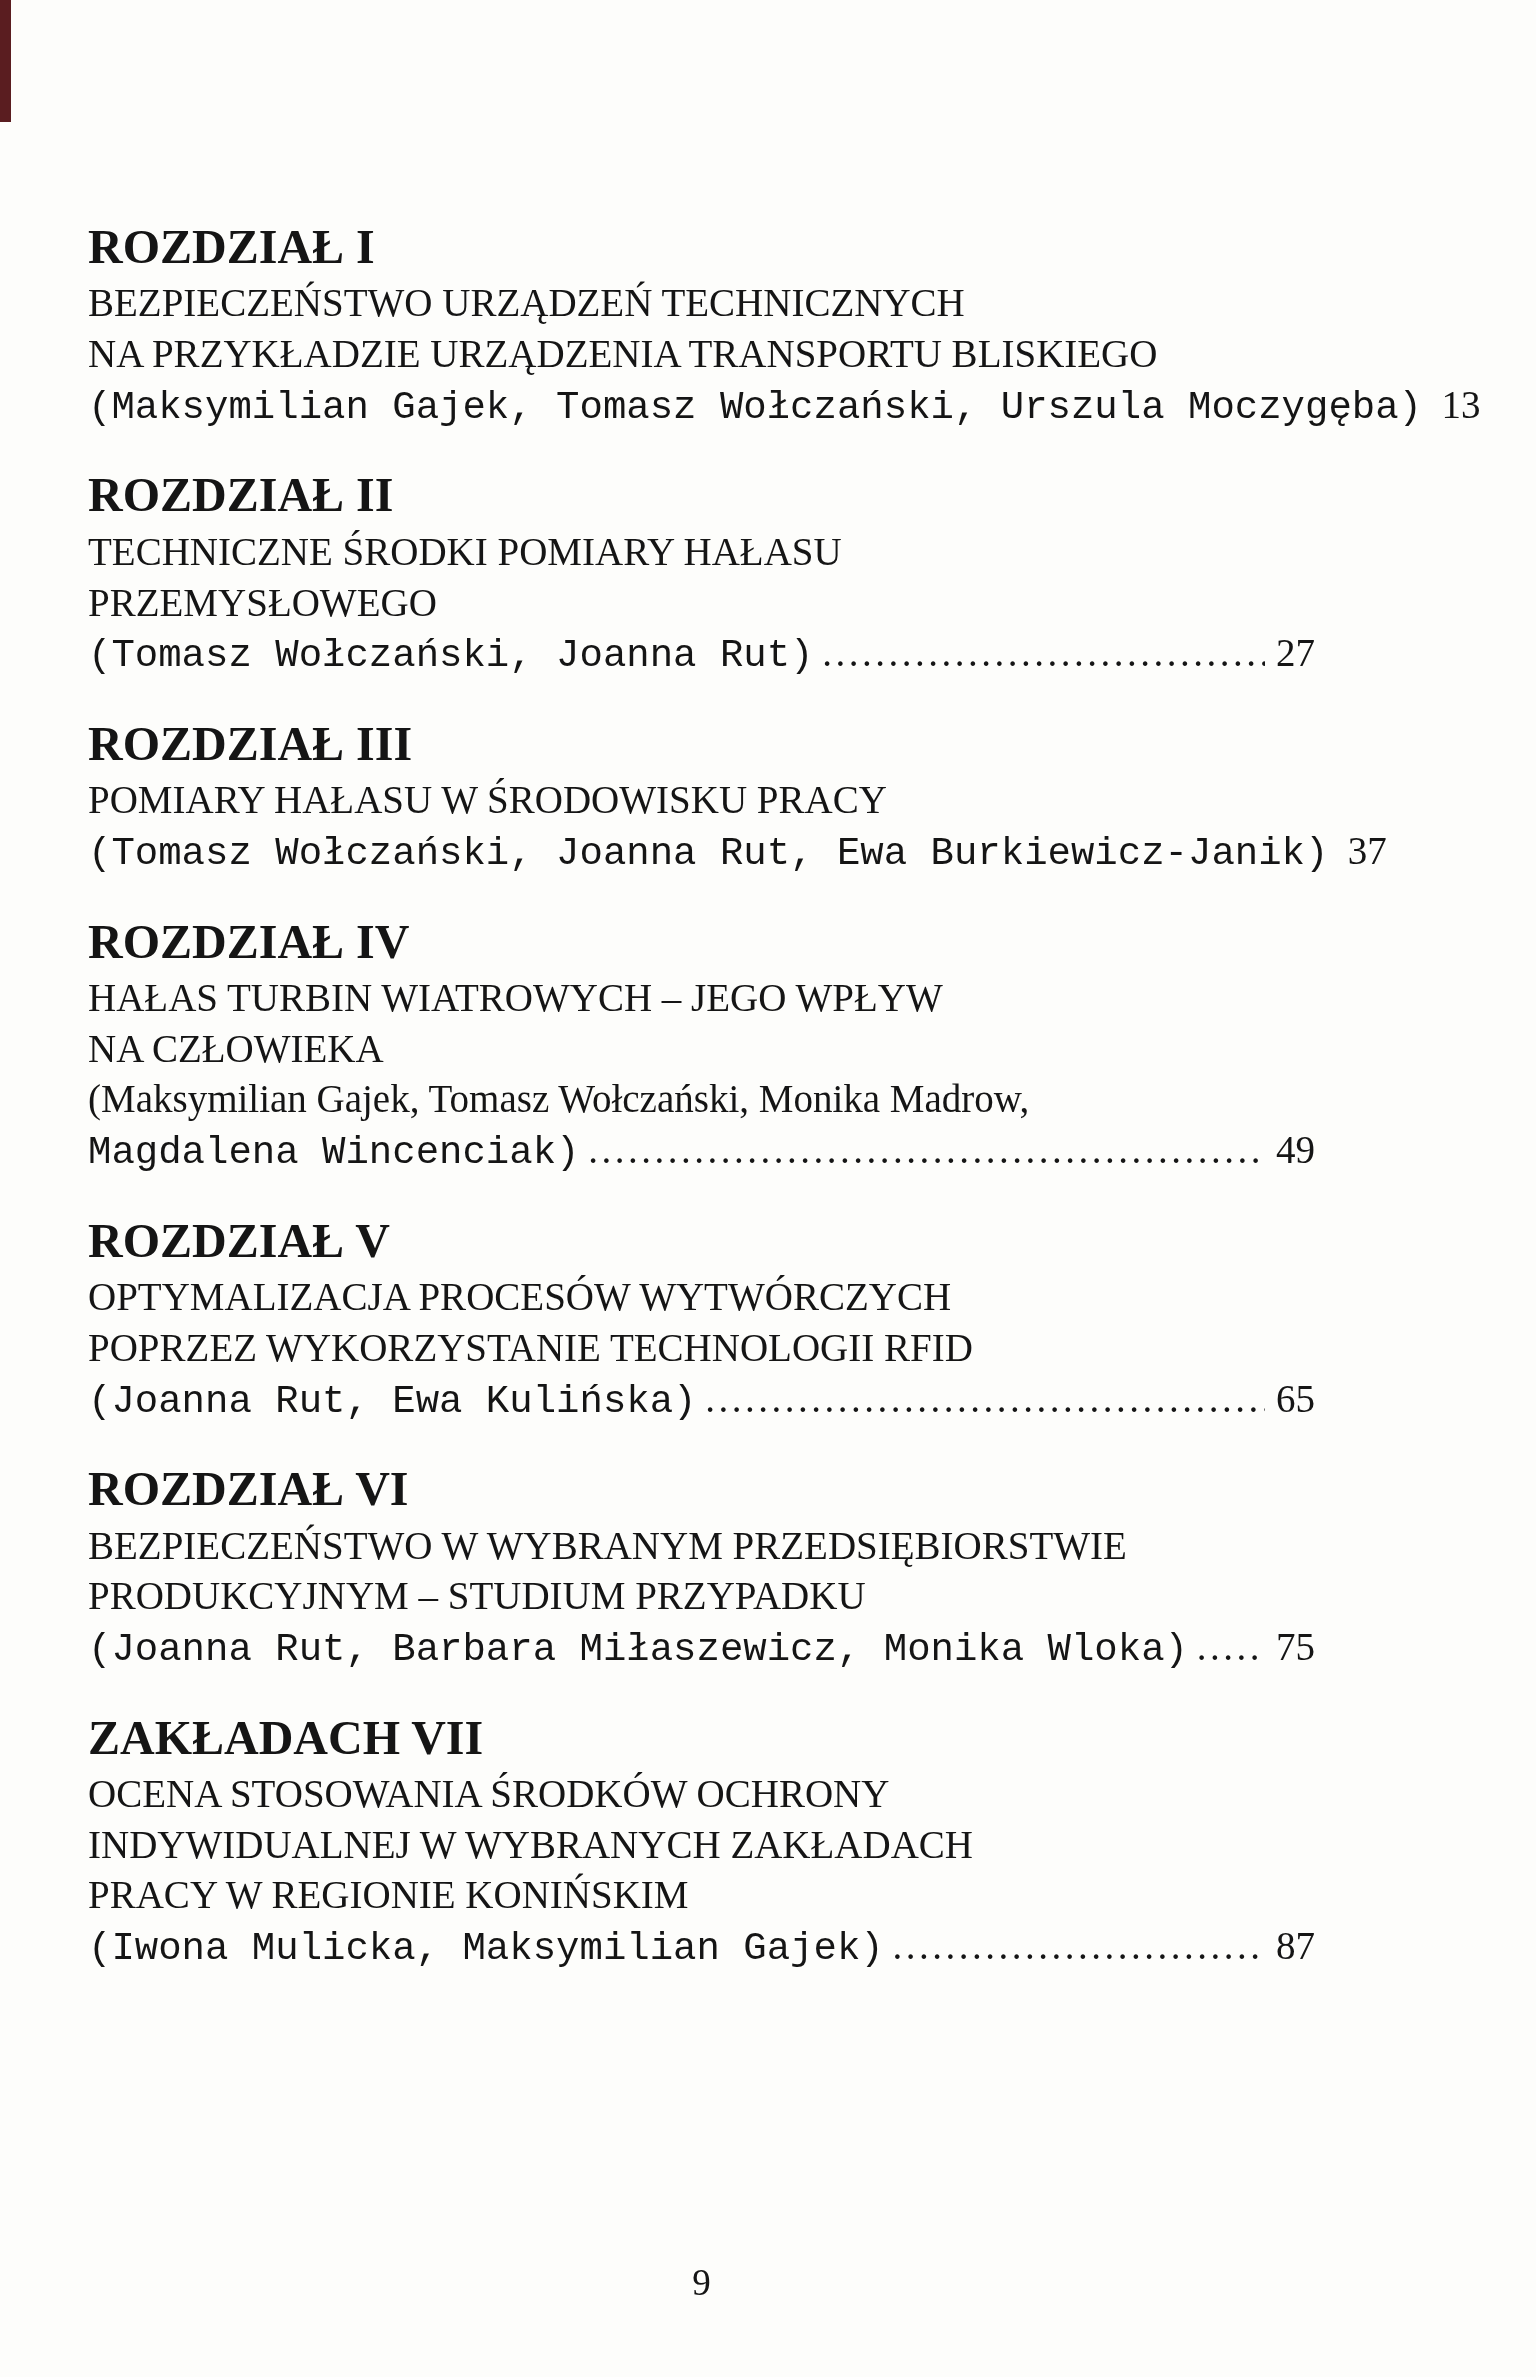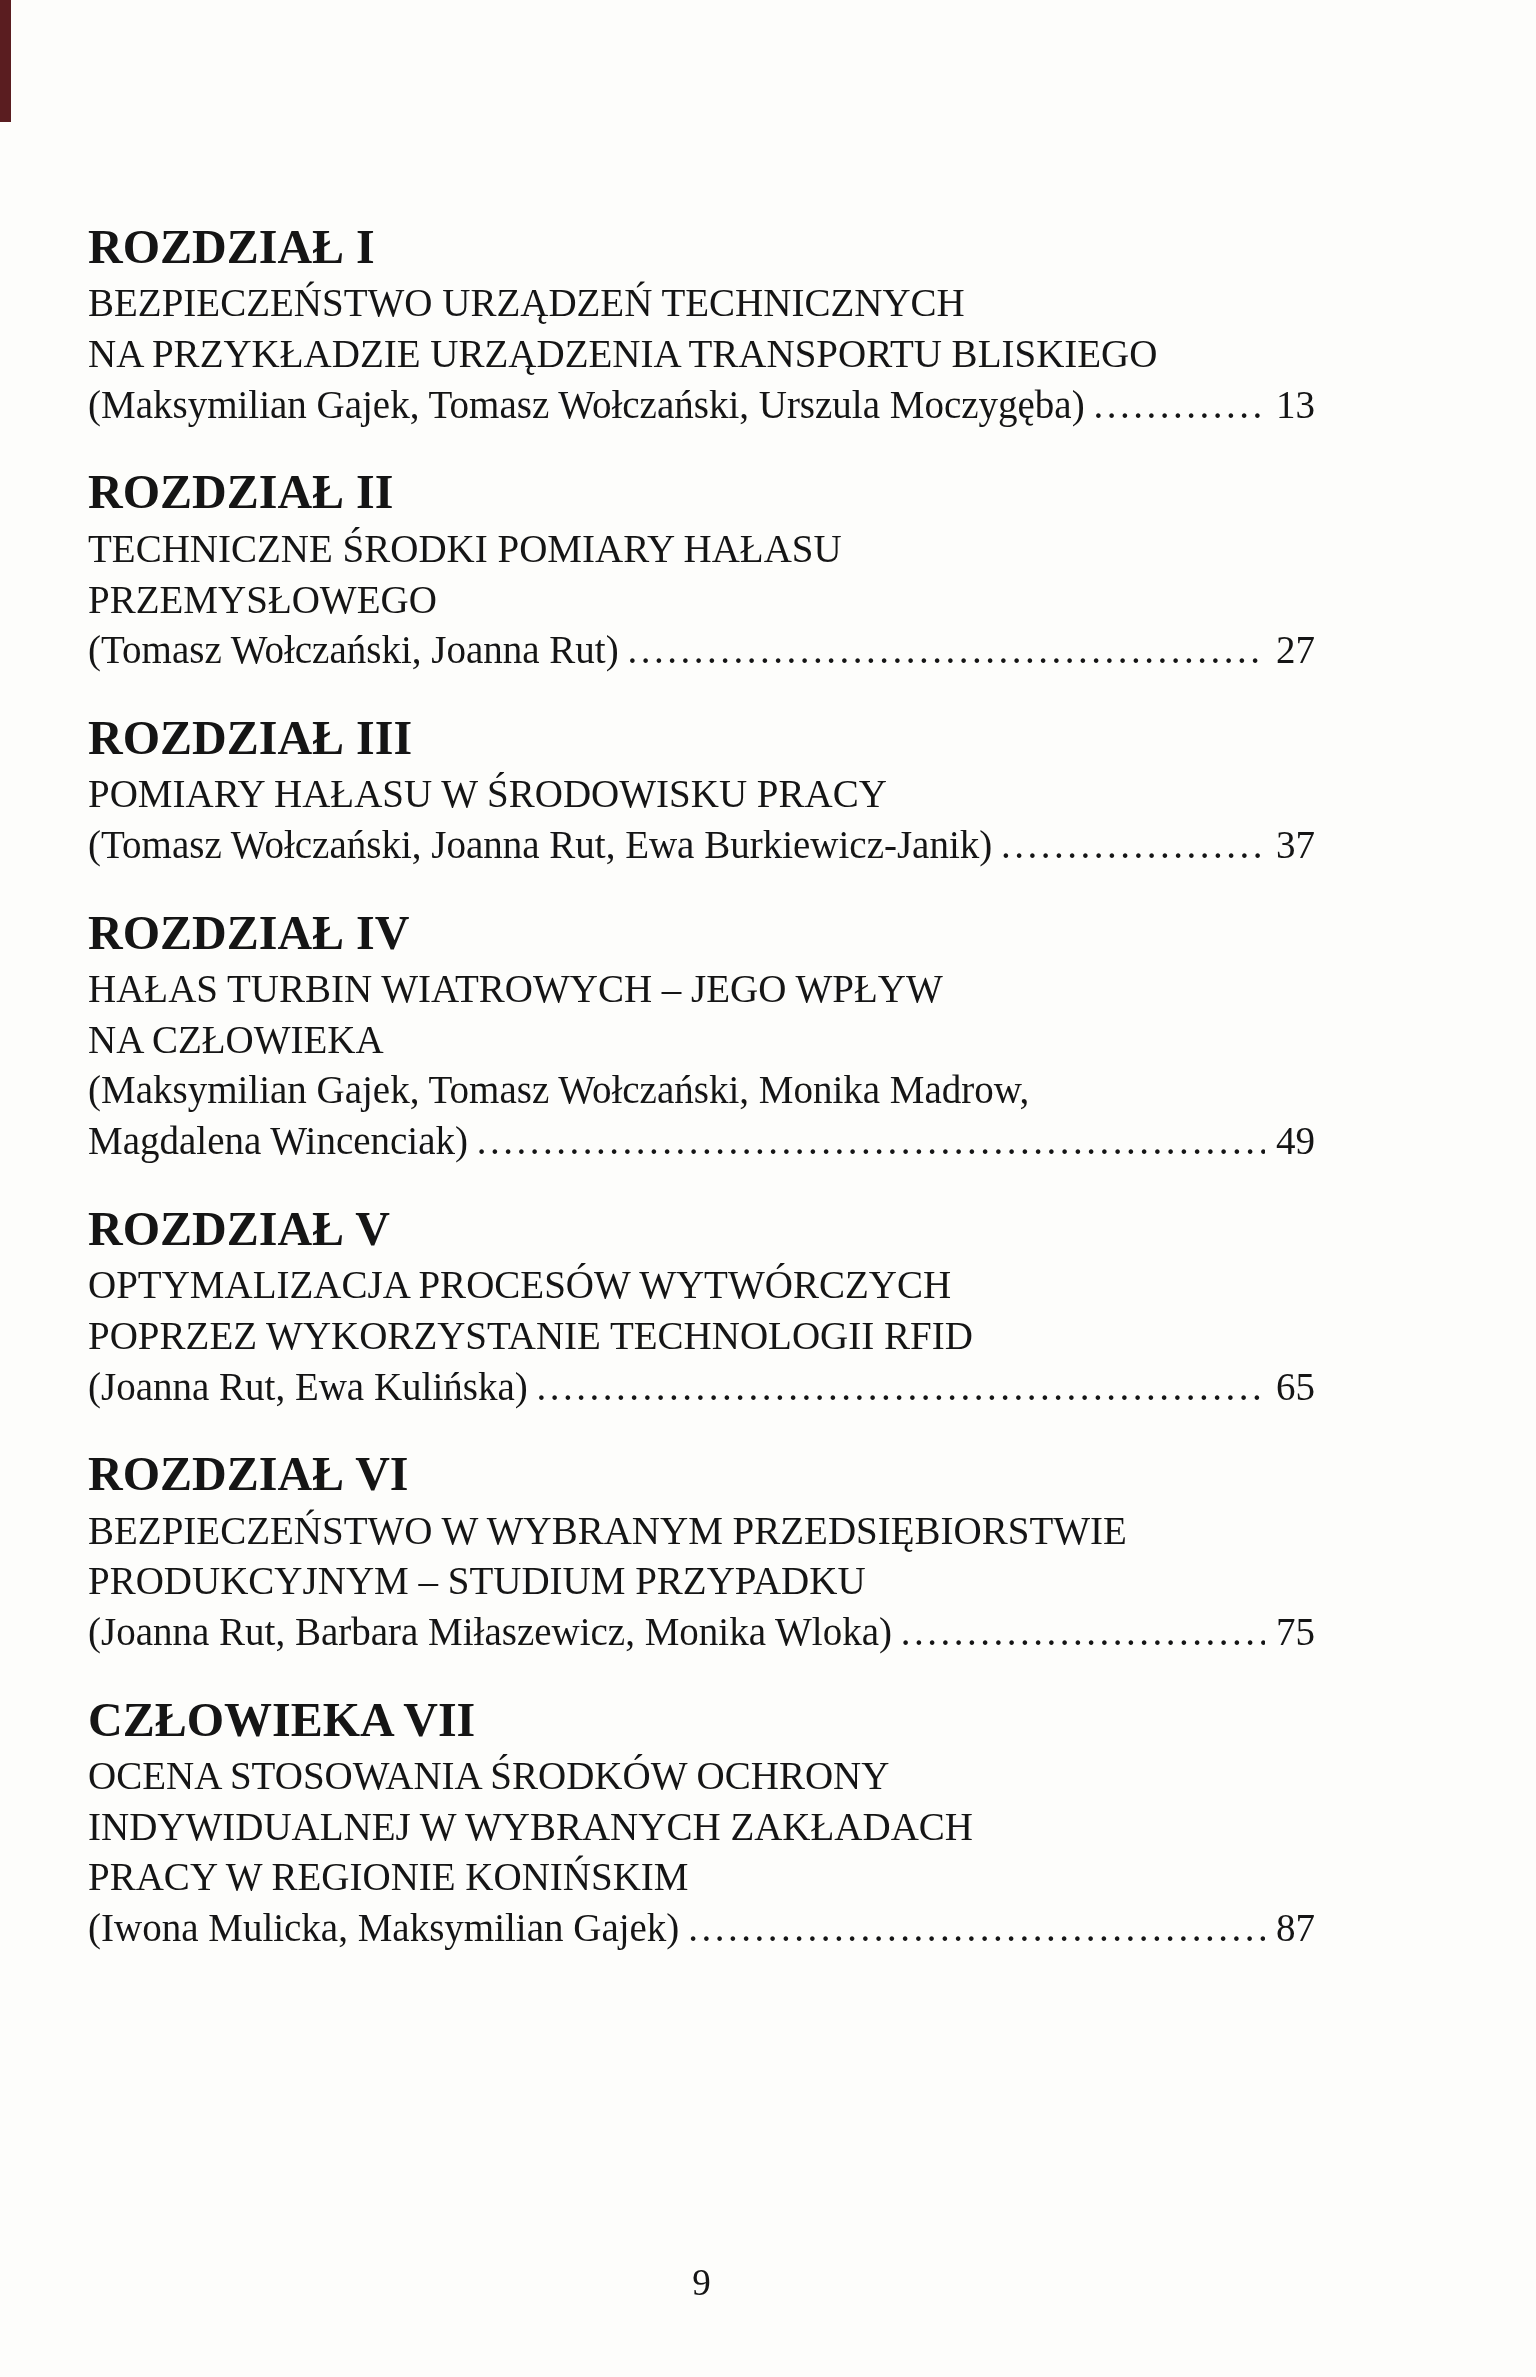--- a/index.html
+++ b/index.html
@@ -57,20 +57,21 @@
   }
   .authors-pre:empty {
     display: none;
   }
   .entry-line {
     display: flex;
     align-items: baseline;
   }
   .authors {
     white-space: nowrap;
+    font-family: Liberation Mono, monospace;
   }
   .leader {
     flex: 1;
     overflow: hidden;
     white-space: nowrap;
     margin-left: 8.8px;
     letter-spacing: 3.5px;
     min-width: 0;
   }
   .leader::after {
@@ -162,21 +163,21 @@
 PRODUKCYJNYM – STUDIUM PRZYPADKU</div>
 
     <div class="entry-line">
       <span class="authors">(Joanna Rut, Barbara Miłaszewicz, Monika Wloka)</span>
       <span class="leader"></span>
       <span class="pagenum">75</span>
     </div>
   </section>
 
   <section class="chapter">
-    <h2 class="chapter-heading">CZŁOWIEKA VII</h2>
+    <h2 class="chapter-heading">ZAKŁADACH VII</h2>
     <div class="chapter-title">OCENA STOSOWANIA ŚRODKÓW OCHRONY
 INDYWIDUALNEJ W WYBRANYCH ZAKŁADACH
 PRACY W REGIONIE KONIŃSKIM</div>
 
     <div class="entry-line">
       <span class="authors">(Iwona Mulicka, Maksymilian Gajek)</span>
       <span class="leader"></span>
       <span class="pagenum">87</span>
     </div>
   </section>

